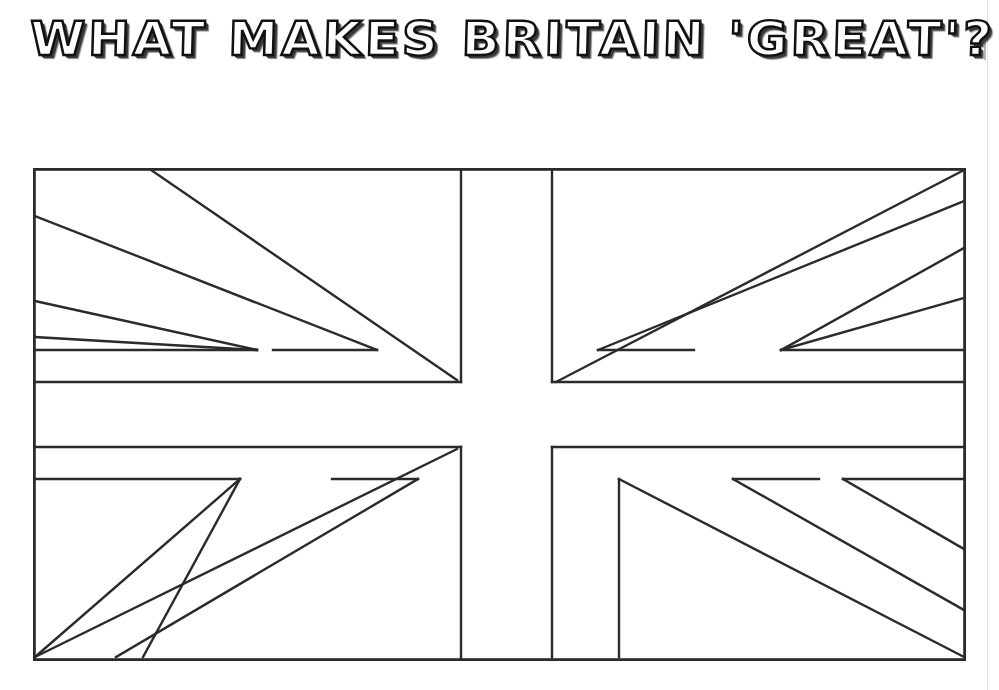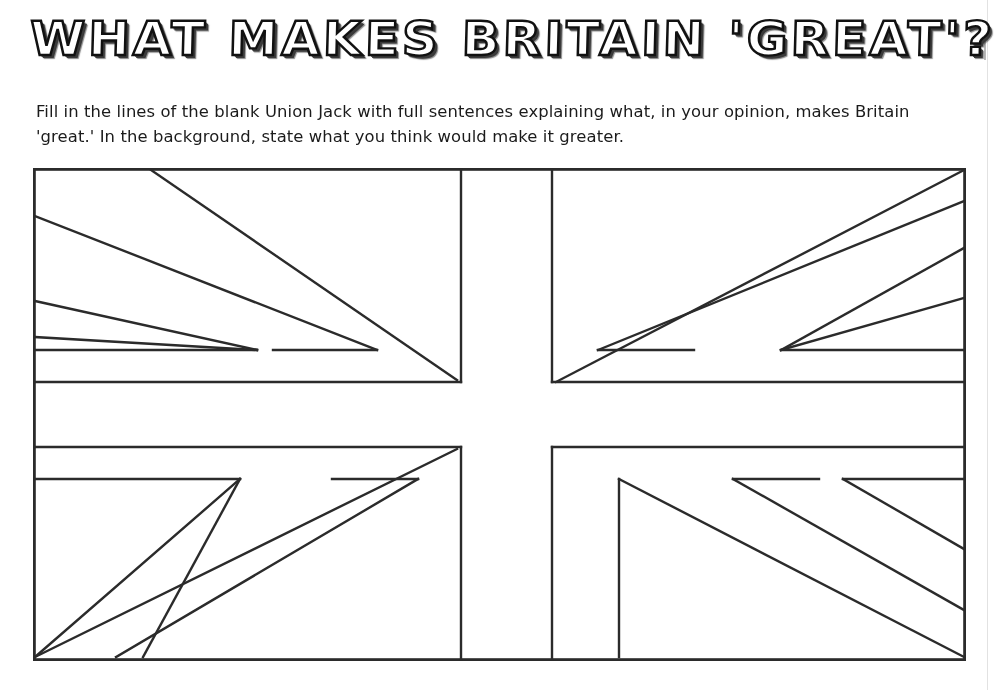--- a/index.html
+++ b/index.html
@@ -110,21 +110,20 @@
 
 <div id="page">
 
   <div class="page-edge-right"></div>
   <div class="page-edge-mark"></div>
 
   <div class="title-wrap">
     <div class="title-text">WHAT MAKES BRITAIN 'GREAT'?</div>
   </div>
 
-  <div class="instructions">Fill in the lines of the blank Union Jack with full sentences explaining what, in your opinion, makes Britain 'great.' In the background, state what you think would make it greater.</div>
 
   <div class="flag-box">
     <svg viewBox="0 0 933 493" xmlns="http://www.w3.org/2000/svg">
 
       <rect class="flag-border" x="1.4" y="1.4" width="930.2" height="490.2"></rect>
 
       <path class="flag-line" d="M 428 2 L 428 214"></path>
 
       <path class="flag-line" d="M 2 214 L 428 214"></path>
 

